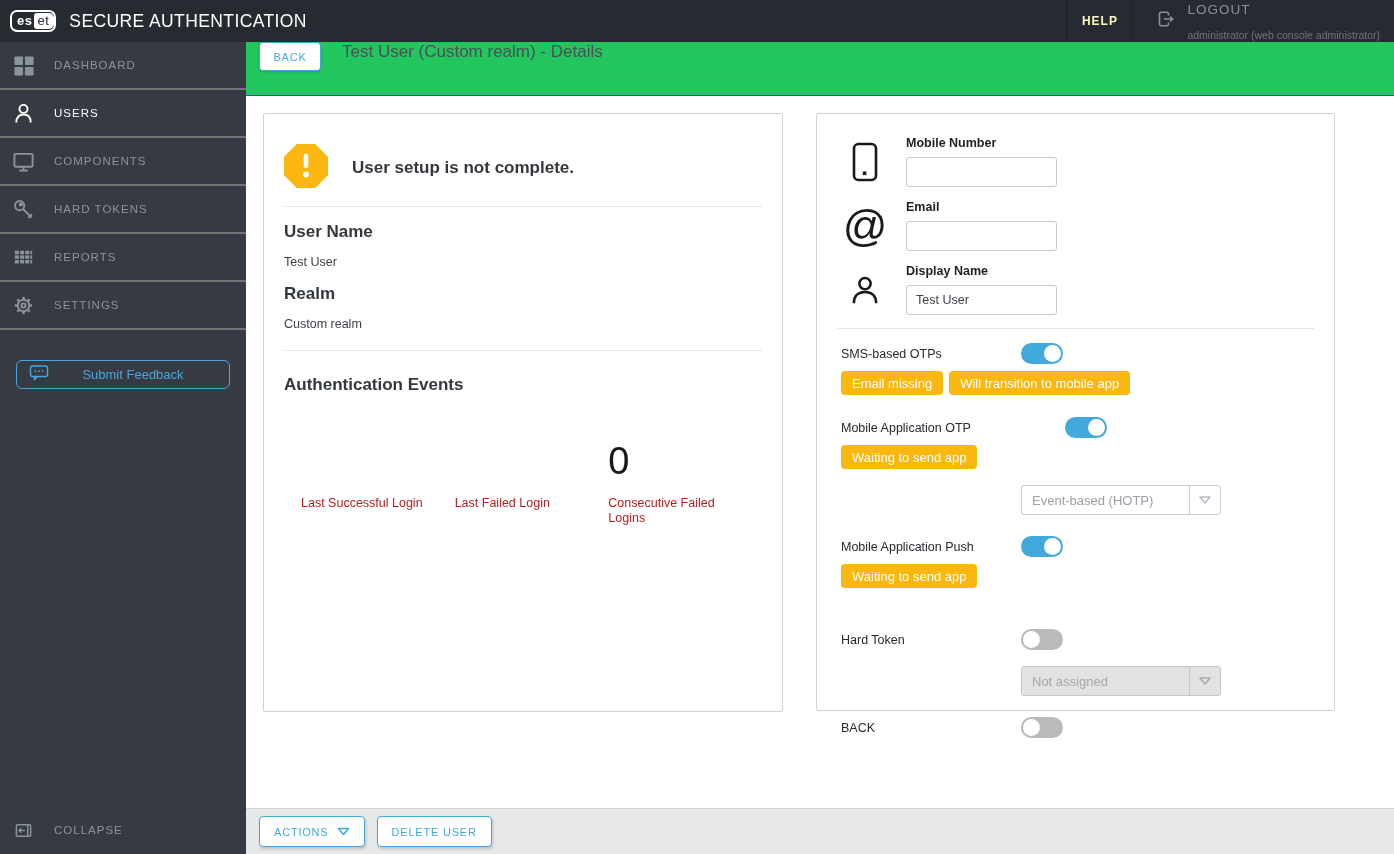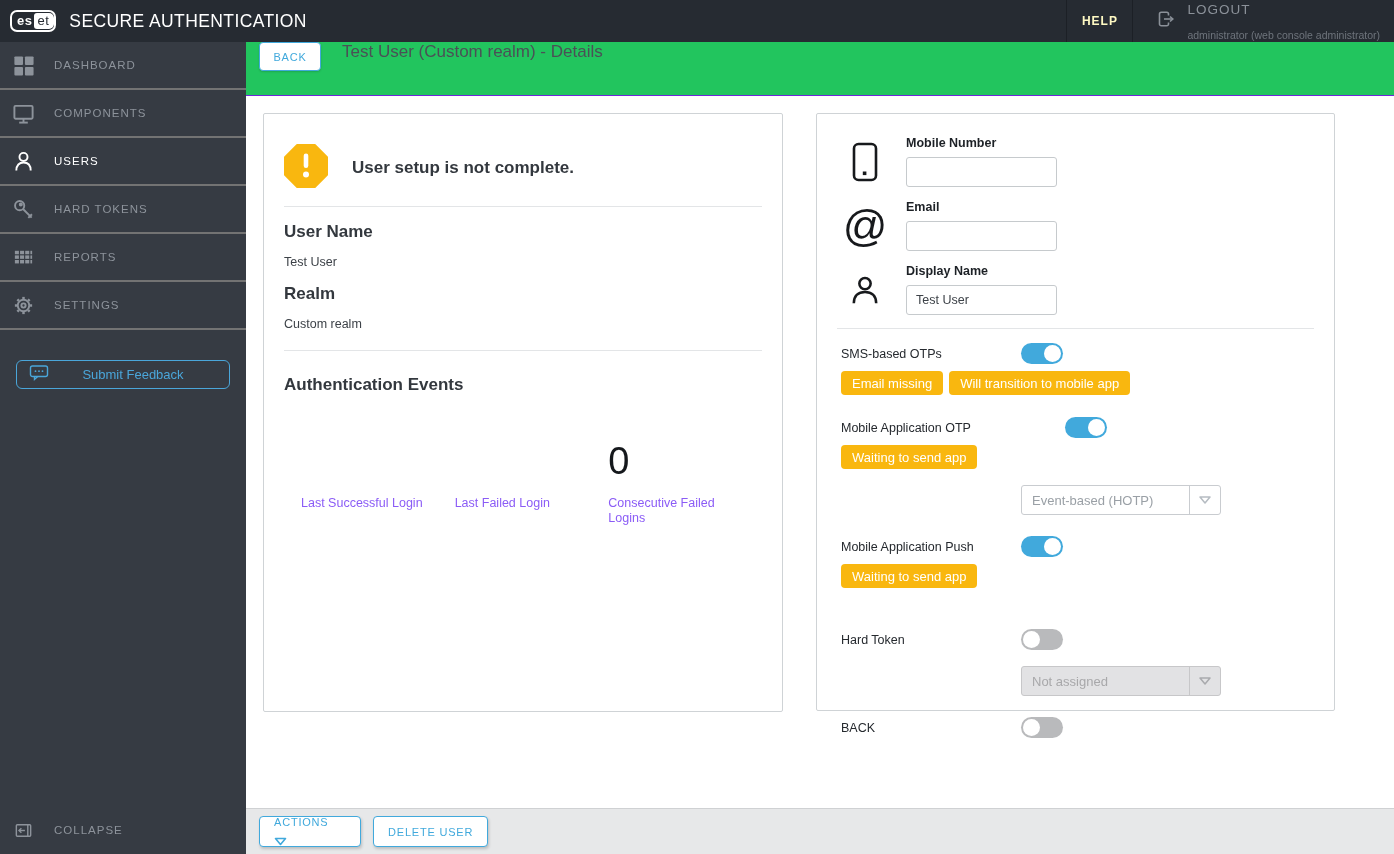--- a/index.html
+++ b/index.html
@@ -43,21 +43,21 @@
   .warn-title { margin-left:24px; font-size:17px; font-weight:700; color:#33383e; }
   .card hr { border:none; border-top:1px solid #e3e5e7; }
   .hr1 { margin-top:14px; }
   .sum-h { font-size:17px; font-weight:700; color:#33383e; margin-top:15px; }
   .sum-v { font-size:12.5px; color:#3d4248; margin-top:13px; }
   .hr2 { margin-top:19px; }
   .events-h { font-size:17px; font-weight:700; color:#33383e; margin-top:24px; }
   .stats { display:flex; margin:28px 0 0 17px; }
   .stat { width:160px; }
   .stat .val { height:60px; font-size:38px; color:#15181c; display:flex; align-items:flex-end; }
-  .stat .lbl { margin-top:13px; font-size:12.5px; color:#8b5cf6; line-height:1.2; max-width:125px; }
+  .stat .lbl { margin-top:13px; font-size:12.5px; color:#b91c1c; line-height:1.2; max-width:125px; }
 
   
   .contact-row { display:flex; margin-bottom:13px; }
   .contact-row.first { margin-top:22px; }
   .icon-cell { width:56px; display:flex; align-items:center; justify-content:center; flex:none; }
   .field { margin-left:13px; }
   .field-label { font-size:12.5px; font-weight:700; color:#1d2126; margin-bottom:7px; }
   .field input { width:151px; height:30px; border:1px solid #c6cacd; border-radius:3px; font-size:12.5px; color:#3d4248; padding:0 9px; font-family:inherit; outline:none; }
   .at-glyph { font-size:44px; color:#17191c; font-weight:400; line-height:1; }
   .hr3 { margin-top:12px; }
@@ -79,21 +79,21 @@
   .dropdown.disabled .dd-arrow { border-left-color:#c7c7c9; }
 
   .mt-sms { margin-top:14px; }
   .mt-otp { margin-top:22px;gap:44px; }
   .mt-push { margin-top:21px; }
   .mt-hard { margin-top:41px; }
   .mt-fido { margin-top:21px; }
 
   
   .footer-bar { position:absolute; left:0; right:0; bottom:0; height:46px; background:#e7e8e9; border-top:1px solid #cfd1d3; display:flex; align-items:center; padding-left:13px; gap:12px; }
-  .footer-btn { height:31px; min-width:102px; padding:0 14px; background:#fff; border:1px solid #41a9dc; border-radius:4px; color:#41a9dc; font-size:11px; letter-spacing:.8px; cursor:pointer; box-shadow:1px 2px 3px rgba(0,0,0,.18); font-family:inherit; display:flex; align-items:flex-start; justify-content:center; gap:8px;flex-direction:column; }
+  .footer-btn { height:31px; min-width:102px; padding:0 14px; background:#fff; border:1px solid #41a9dc; border-radius:4px; color:#41a9dc; font-size:11px; letter-spacing:.8px; cursor:pointer; box-shadow:1px 2px 3px rgba(0,0,0,.18); font-family:inherit; display:flex; align-items:center; justify-content:center; gap:8px; }
 </style>
 </head>
 <body>
 
 <div class="stage">
 
   <div class="topbar">
     <div class="logo">
       <span class="es">es</span>
       <span class="et">et</span>
@@ -124,38 +124,38 @@
       <span class="nav-icon">
         <svg width="23" height="23" viewBox="0 0 24 24" fill="currentColor">
           <rect x="2.5" y="2.5" width="9" height="9" rx="1"></rect>
             <rect x="13.5" y="2.5" width="9" height="9" rx="1"></rect>
           <rect x="2.5" y="13.5" width="9" height="9" rx="1"></rect>
             <rect x="13.5" y="13.5" width="9" height="9" rx="1"></rect>
         </svg>
       </span>
       <span>DASHBOARD</span>
     </div>
+    <div class="nav-item active">
+      <span class="nav-icon">
+        <svg width="23" height="23" viewBox="0 0 24 24" fill="none" stroke="currentColor" stroke-width="2">
+          <circle cx="12" cy="7.2" r="4.2"></circle>
+          <path d="M4.5 21.5 C4.5 15.8 7.7 13 12 13 C16.3 13 19.5 15.8 19.5 21.5"></path>
+        </svg>
+      </span>
+      <span>USERS</span>
+    </div>
     <div class="nav-item">
       <span class="nav-icon">
         <svg width="23" height="23" viewBox="0 0 24 24" fill="none" stroke="currentColor" stroke-width="2">
           <rect x="2.5" y="4" width="19" height="13.5" rx="1.2"></rect>
           <path d="M12 17.5 v3.5"></path>
             <path d="M7.5 21.5 h9"></path>
         </svg>
       </span>
       <span>COMPONENTS</span>
-    </div>
-    <div class="nav-item active">
-      <span class="nav-icon">
-        <svg width="23" height="23" viewBox="0 0 24 24" fill="none" stroke="currentColor" stroke-width="2">
-          <circle cx="12" cy="7.2" r="4.2"></circle>
-          <path d="M4.5 21.5 C4.5 15.8 7.7 13 12 13 C16.3 13 19.5 15.8 19.5 21.5"></path>
-        </svg>
-      </span>
-      <span>USERS</span>
     </div>
     <div class="nav-item">
       <span class="nav-icon">
         <svg width="23" height="23" viewBox="0 0 24 24" fill="none" stroke="currentColor" stroke-width="2">
           <circle cx="8" cy="8" r="4.8"></circle>
             <circle cx="9.2" cy="6.8" r="1.1"></circle>
           <path d="M11.5 11.5 L20.5 20.5"></path>
             <path d="M17 20.8 L20.8 17"></path>
         </svg>
       </span>

